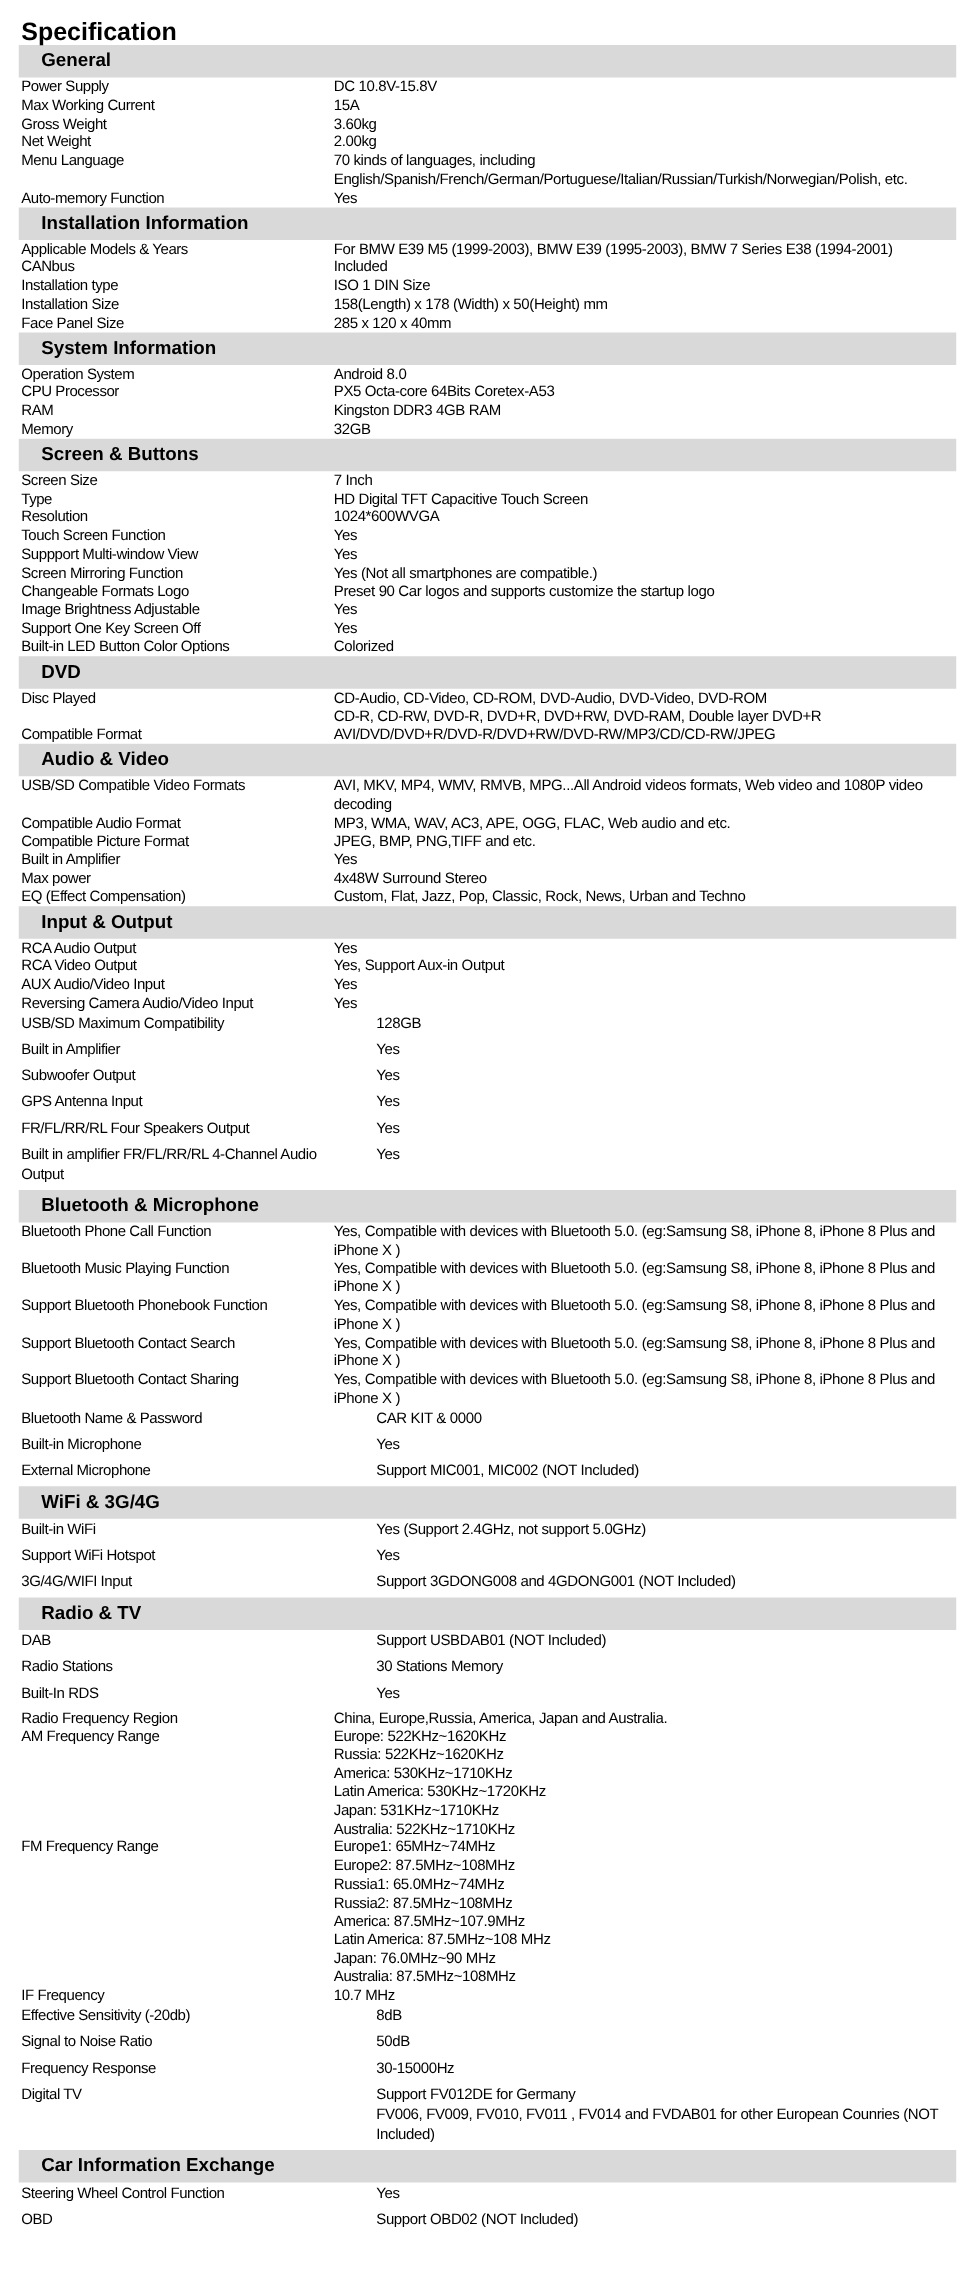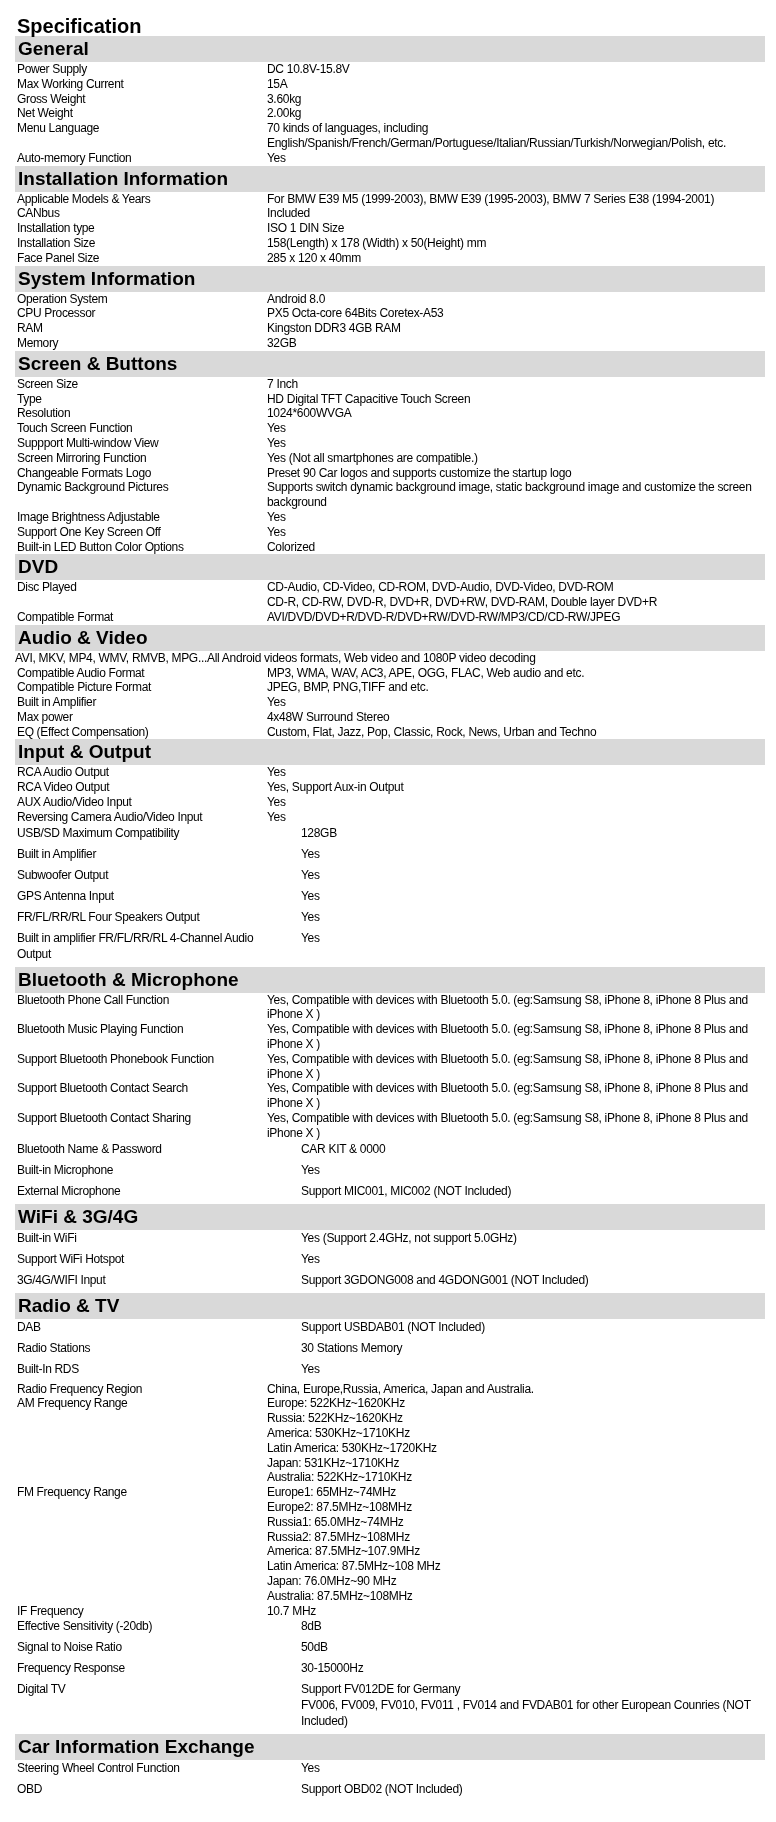--- a/index.html
+++ b/index.html
@@ -1,19 +1,19 @@
 <!DOCTYPE html>
 <html><head>
 <meta charset="utf-8">
 <style>
   html, body { margin:0; padding:0; background:#ffffff; }
   body { width:776px; height:1822px; overflow:hidden; font-family:"Liberation Sans", sans-serif; color:#000; }
   .page { position:relative; padding:16px 11px 0 15px; }
   .doc-title { font-size:20px; font-weight:bold; height:20px; line-height:20px; margin:0 0 0 2px; }
-  .section-header { background:#d9d9d9; font-weight:bold; font-size:19px; height:26px; line-height:26px; padding-left:3px; margin-top:0; }
+  .section-header { background:#d9d9d9; font-weight:bold; font-size:15px; height:26px; line-height:26px; padding-left:18px; margin-top:0; }
   .row { display:flex; font-size:12px; line-height:14.8px; }
   .row .k { width:250px; padding-left:2px; flex:none; letter-spacing:-0.35px; }
   .row .v { flex:1; letter-spacing:-0.3px; white-space:pre-line; }
   .row.sp { line-height:16px; }
   .row.sp2 { padding-bottom:5px;gap:34px; }
 </style>
 </head>
 <body>
 
 <div class="page">
@@ -106,24 +106,20 @@
       </div>
       <div class="row">
         <div class="k">Screen Mirroring Function</div>
         <div class="v">Yes (Not all smartphones are compatible.)</div>
       </div>
       <div class="row">
         <div class="k">Changeable Formats Logo</div>
         <div class="v">Preset 90 Car logos and supports customize the startup logo</div>
       </div>
       <div class="row">
-        <div class="k">Dynamic Background Pictures</div>
-        <div class="v">Supports switch dynamic background image, static background image and customize the screen background</div>
-      </div>
-      <div class="row">
         <div class="k">Image Brightness Adjustable</div>
         <div class="v">Yes</div>
       </div>
       <div class="row">
         <div class="k">Support One Key Screen Off</div>
         <div class="v">Yes</div>
       </div>
       <div class="row">
         <div class="k">Built-in LED Button Color Options</div>
         <div class="v">Colorized</div>
@@ -133,20 +129,21 @@
         <div class="k">Disc Played</div>
         <div class="v">CD-Audio, CD-Video, CD-ROM, DVD-Audio, DVD-Video, DVD-ROM
 CD-R, CD-RW, DVD-R, DVD+R, DVD+RW, DVD-RAM, Double layer DVD+R</div>
       </div>
       <div class="row">
         <div class="k">Compatible Format</div>
         <div class="v">AVI/DVD/DVD+R/DVD-R/DVD+RW/DVD-RW/MP3/CD/CD-RW/JPEG</div>
       </div>
       <div class="section-header">Audio &amp; Video</div>
       <div class="row">
+        <div class="k">USB/SD Compatible Video Formats</div>
         <div class="v">AVI, MKV, MP4, WMV, RMVB, MPG...All Android videos formats, Web video and 1080P video decoding</div>
       </div>
       <div class="row">
         <div class="k">Compatible Audio Format</div>
         <div class="v">MP3, WMA, WAV, AC3, APE, OGG, FLAC, Web audio and etc.</div>
       </div>
       <div class="row">
         <div class="k">Compatible Picture Format</div>
         <div class="v">JPEG, BMP, PNG,TIFF and etc.</div>
       </div>

